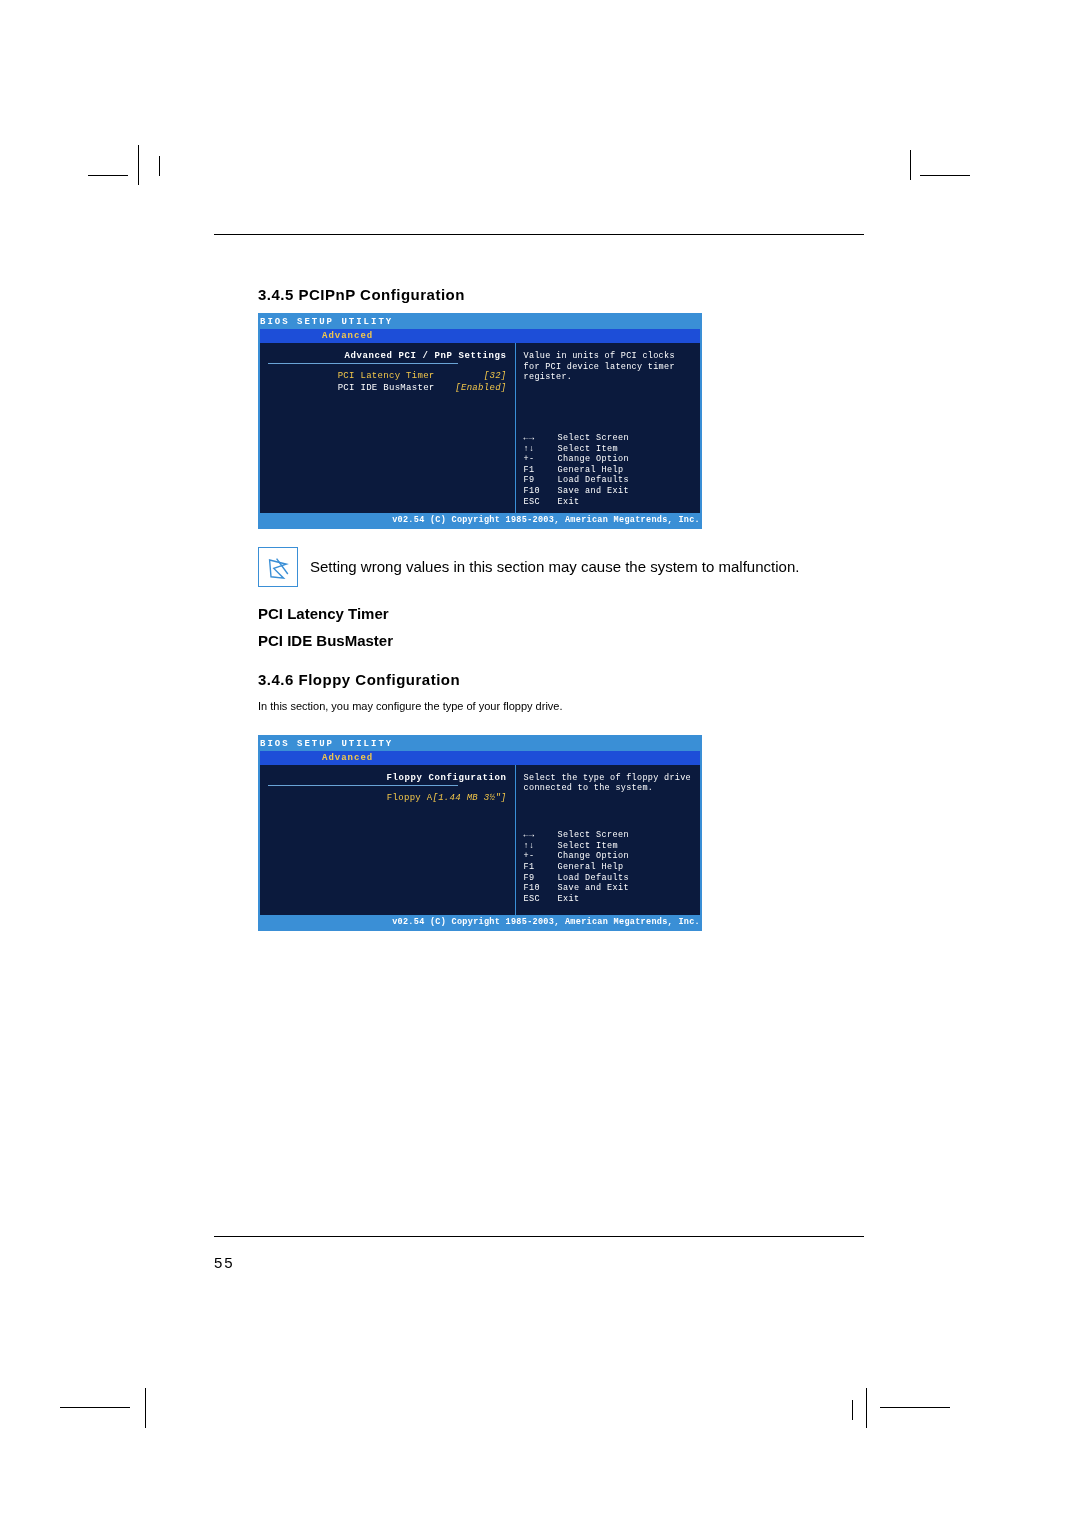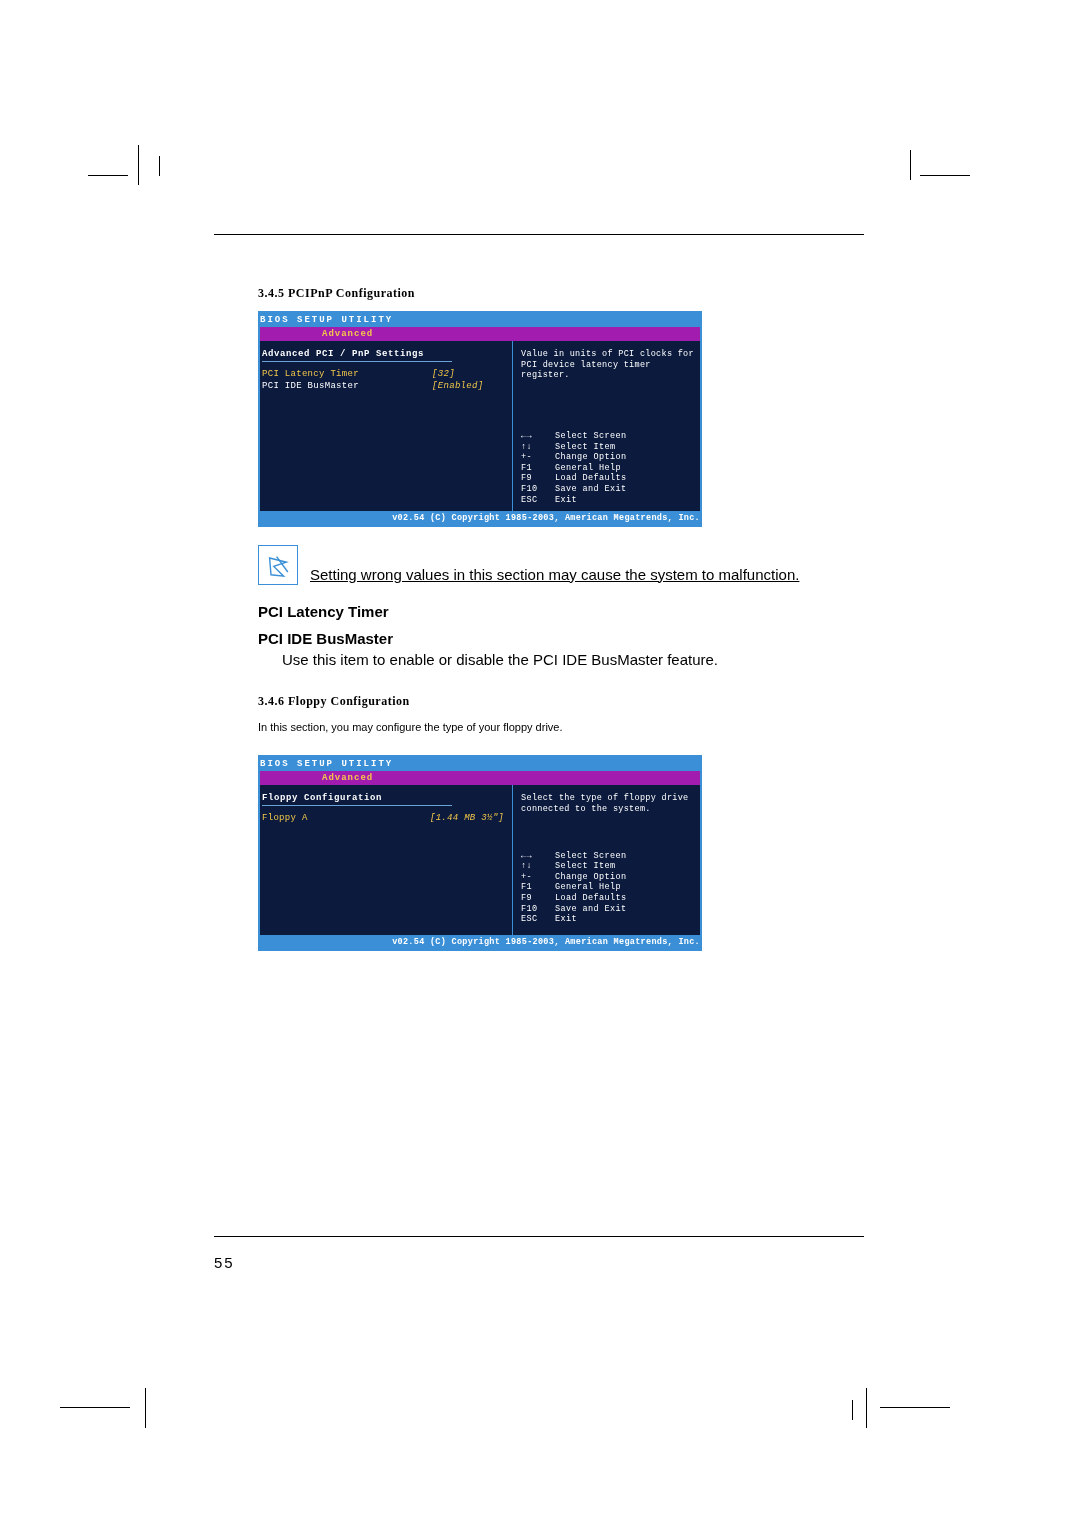--- a/index.html
+++ b/index.html
@@ -36,61 +36,61 @@
     border-top: 1px solid #000;
   }
   .page-frame-bottom { position: absolute; left: 214px; top: 1236px; width: 650px; border-top: 1px solid #000; }
   .content {
     position: absolute;
     left: 258px;
     top: 280px;
     width: 610px;
   }
   h2.section-heading {
-    font-size: 12px;
+    font-size: 15px;
     font-weight: bold;
     margin: 6px 0 10px 0;
     letter-spacing: 0.5px;
-    font-family: Liberation Serif, serif;
   }
   .bios-box {
     width: 440px;
     border: 2px solid #3a8fd6;
     margin: 6px 0 18px 0;
     background: #0b1a3d;
     color: #fff;
     font-family: "Courier New", monospace;
     font-size: 9px;
   }
   .bios-header {
     background: #3a8fd6;
     font-weight: bold;
     letter-spacing: 2px;
     padding: 2px 0;
     color: #fff;
     font-size: 9px;
   }
   .bios-tabs {
-    background: #a21caf;
+    background: #1d4ed8;
     padding: 2px 0 2px 62px;
   }
   .bios-tab {
     color: #f4c84a;
     font-weight: bold;
     letter-spacing: 1px;
     font-size: 9px;
   }
   .bios-body {
     display: flex;
     min-height: 168px;
   }
   .bios-left {
     flex: 1.4;
-    padding: 8px 8px 8px 2px;
+    padding: 8px 8px 8px 8px;
     border-right: 1px solid #3a8fd6;
+    text-align: right;
   }
   .bios-right {
     flex: 1;
     padding: 8px 6px 6px 8px;
   }
   .bios-sect-title {
     color: #fff;
     font-weight: bold;
     letter-spacing: 0.6px;
     font-size: 9px;
@@ -107,21 +107,21 @@
   .bios-item-value { min-width: 72px; letter-spacing: 0.3px; font-style: italic; }
   .white { color: #fff; }
   .yellow { color: #f4c84a; }
   .help-text { color: #fff; font-size: 8.5px; line-height: 1.25; letter-spacing: 0.3px; }
   .legend { margin-top: 50px; font-size: 8.5px; }
   .legend-row { display: flex; line-height: 1.25; }
   .legend-key { width: 34px; color: #fff; letter-spacing: 0.4px;}
   .legend-desc { color: #fff; flex: 1; letter-spacing: 0.4px; }
   .bios-copy { background: #3a8fd6; color: #fff; text-align: right; font-size: 8.5px; padding: 2px 0; font-weight: bold; letter-spacing: 0.3px; }
 
-  .note-row { display: flex; align-items: flex-end; margin: 18px 0 18px 0; text-decoration: underline; }
+  .note-row { display: flex; align-items: center; margin: 18px 0 18px 0; }
   .note-icon {
     width: 38px; height: 38px; border: 1px solid #3a8fd6; margin-right: 12px;
     display:flex;align-items:center;justify-content:center; flex-shrink:0;
   }
   .note-icon svg { width: 28px; height: 28px; }
   .note-text { font-size: 15px; line-height: 1.45; }
 
   .subheading { font-weight: bold; font-size: 15px; margin-top: 10px; margin-bottom: 2px; }
   .body-para { font-size: 15px; line-height: 1.5; margin-left: 24px; margin-bottom: 8px; }
 
@@ -215,21 +215,20 @@
           <polygon points="10,34 8,10 32,16 14,22 28,36" fill="none" stroke="#3a8fd6" stroke-width="2"></polygon>
           <line x1="18" y1="8" x2="34" y2="30" stroke="#3a8fd6" stroke-width="2"></line>
         </svg>
     </div>
     <div class="note-text">Setting wrong values in this section may cause the system to malfunction.</div>
   </div>
 
   <div class="subheading">PCI Latency Timer</div>
 
   <div class="subheading">PCI IDE BusMaster</div>
-  <div class="body-para">Use this item to enable or disable the PCI IDE BusMaster feature.</div>
 
   <h2 class="section-heading" style="margin-top:22px;">3.4.6 Floppy Configuration</h2>
   <div class="note-text" style="font-size:11px;line-height:1.5;margin-bottom:20px;">In this section, you may configure the type of your floppy drive.</div>
 
   <div class="bios-box">
     <div class="bios-header">BIOS SETUP UTILITY</div>
     <div class="bios-tabs">
       <span class="bios-tab">Advanced</span>
     </div>
     <div class="bios-body" style="min-height:150px;">

